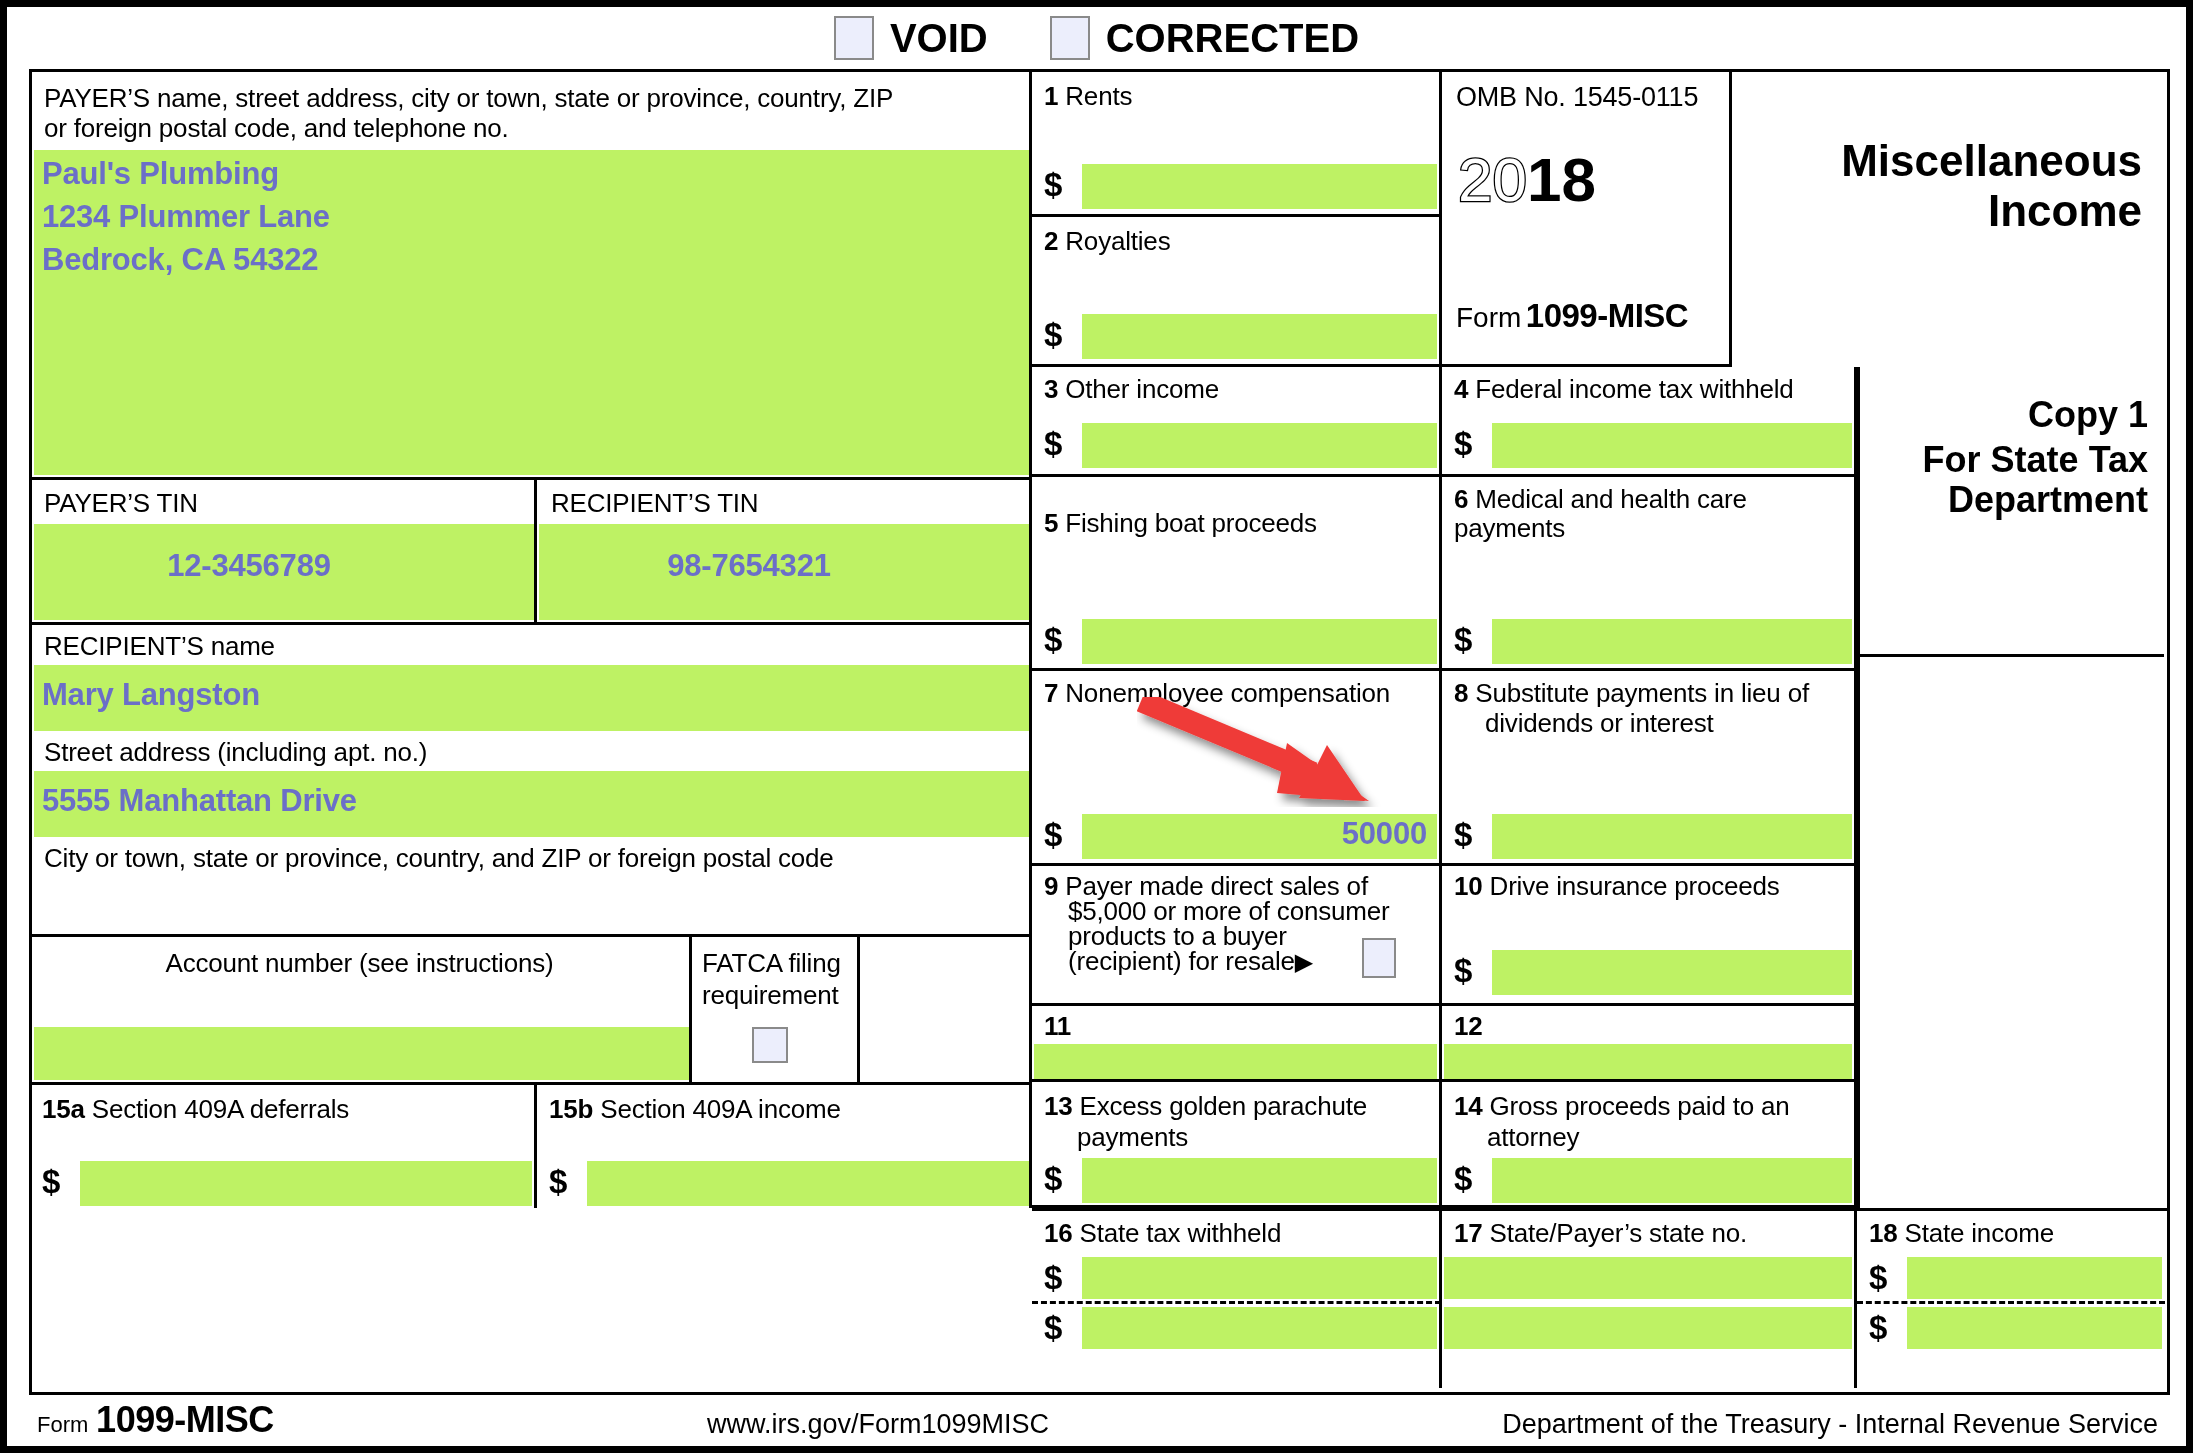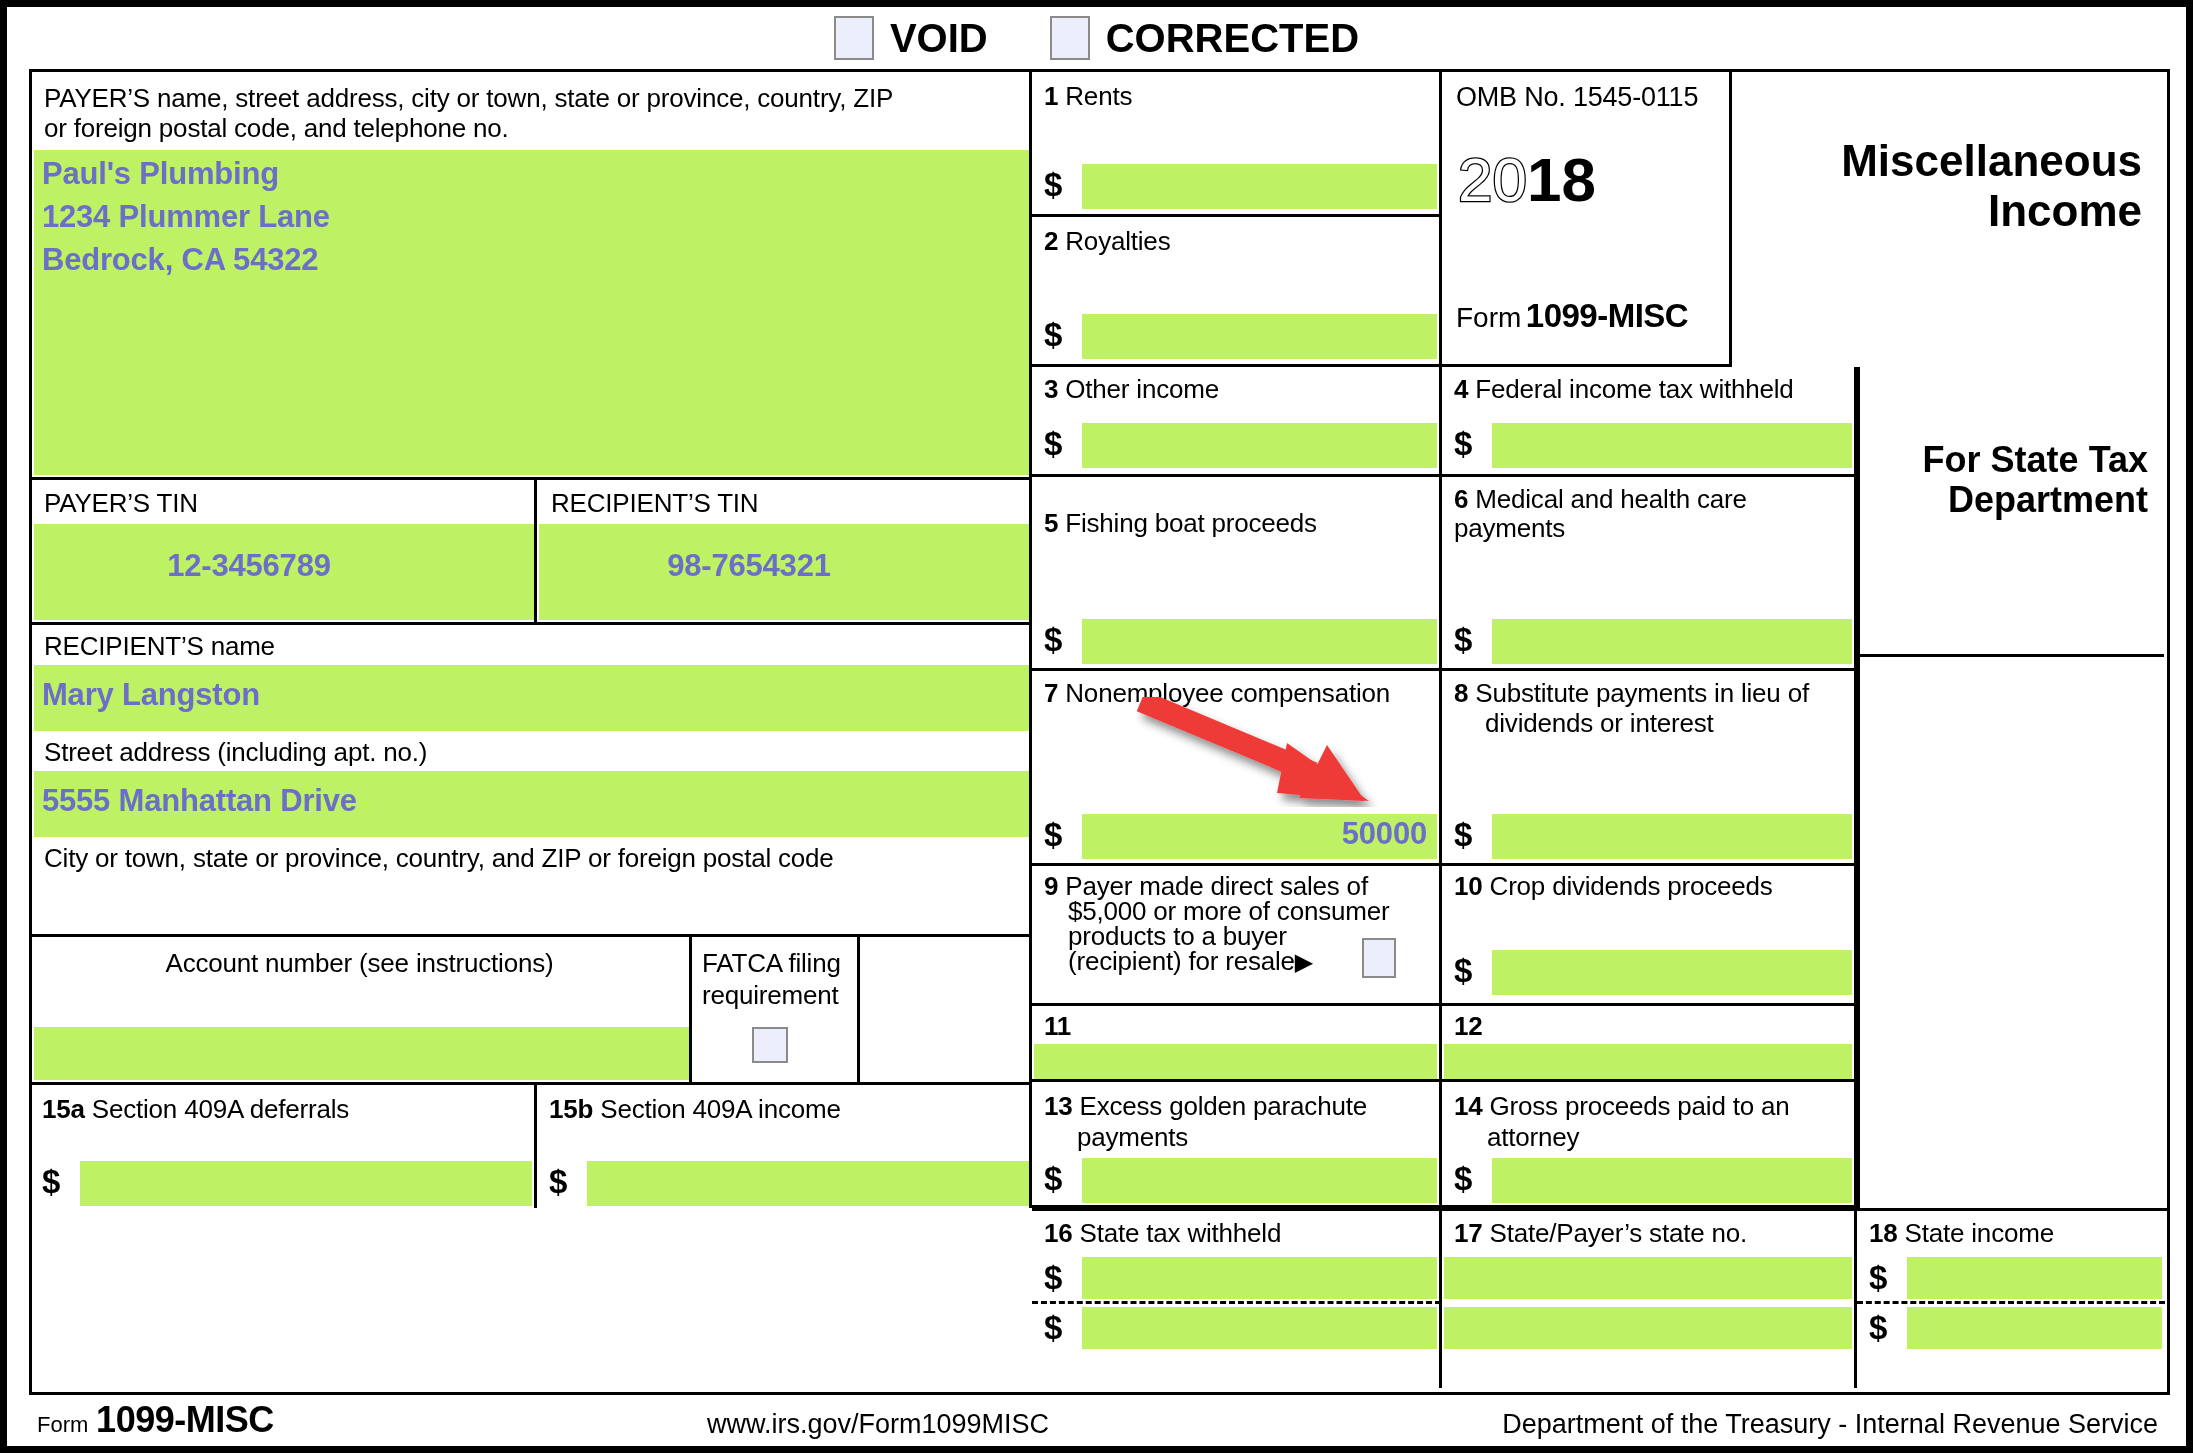--- a/index.html
+++ b/index.html
@@ -237,21 +237,21 @@
       <div class="abs lbl" style="left:36px;top:56px;">products to a buyer</div>
       <div class="abs lbl" style="left:36px;top:81px;">
         <span>(recipient) for resale</span><span style="font-size:24px;">▶</span>
       </div>
       <span class="abs" style="left:330px;top:72px;width:34px;height:40px;background:#eceefc;border:2px solid #8a8a8a;"></span>
     </div>
 
     <div class="abs" style="left:1410px;top:794px;width:415px;height:140px;border-bottom:3px solid #000;border-right:3px solid #000;">
       <div class="abs lbl" style="left:12px;top:6px;">
         <b>10</b>
-        <span>Crop dividends proceeds</span>
+        <span>Drive insurance proceeds</span>
       </div>
       <span class="abs dollar" style="left:12px;top:88px;">$</span>
       <div class="abs fill" style="left:50px;top:84px;width:360px;height:45px;">
         <span class="abs val" style="right:8px;top:3px;"></span>
       </div>
     </div>
 
     <div class="abs" style="left:1000px;top:934px;width:410px;height:76px;border-bottom:3px solid #000;border-right:3px solid #000;">
       <div class="abs lbl" style="left:12px;top:6px;">
         <b>11</b>
@@ -304,20 +304,21 @@
         <span style="font-size:33px;font-weight:bold;letter-spacing:-0.5px;">1099-MISC</span>
       </div>
     </div>
 
     <div class="abs" style="left:1700px;top:0;width:432px;height:295px;">
       <div class="abs bigtitle" style="left:0;top:64px;width:410px;">Miscellaneous</div>
       <div class="abs bigtitle" style="left:0;top:114px;width:410px;">Income</div>
     </div>
 
     <div class="abs" style="left:1825px;top:295px;width:307px;height:290px;border-left:3px solid #000;border-bottom:3px solid #000;">
+      <div class="abs copytitle" style="left:0;top:25px;width:288px;">Copy 1</div>
       <div class="abs copytitle" style="left:0;top:70px;width:288px;">For State Tax</div>
       <div class="abs copytitle" style="left:0;top:110px;width:288px;">Department</div>
     </div>
 
     <div class="abs" style="left:1825px;top:585px;width:307px;height:551px;border-left:3px solid #000;"></div>
 
     <div class="abs" style="left:1000px;top:1136px;width:1135px;height:180px;border-top:3px solid #000;">
 
       <div class="abs" style="left:0;top:0;width:410px;height:177px;border-right:3px solid #000;">
         <div class="abs lbl" style="left:12px;top:8px;">

